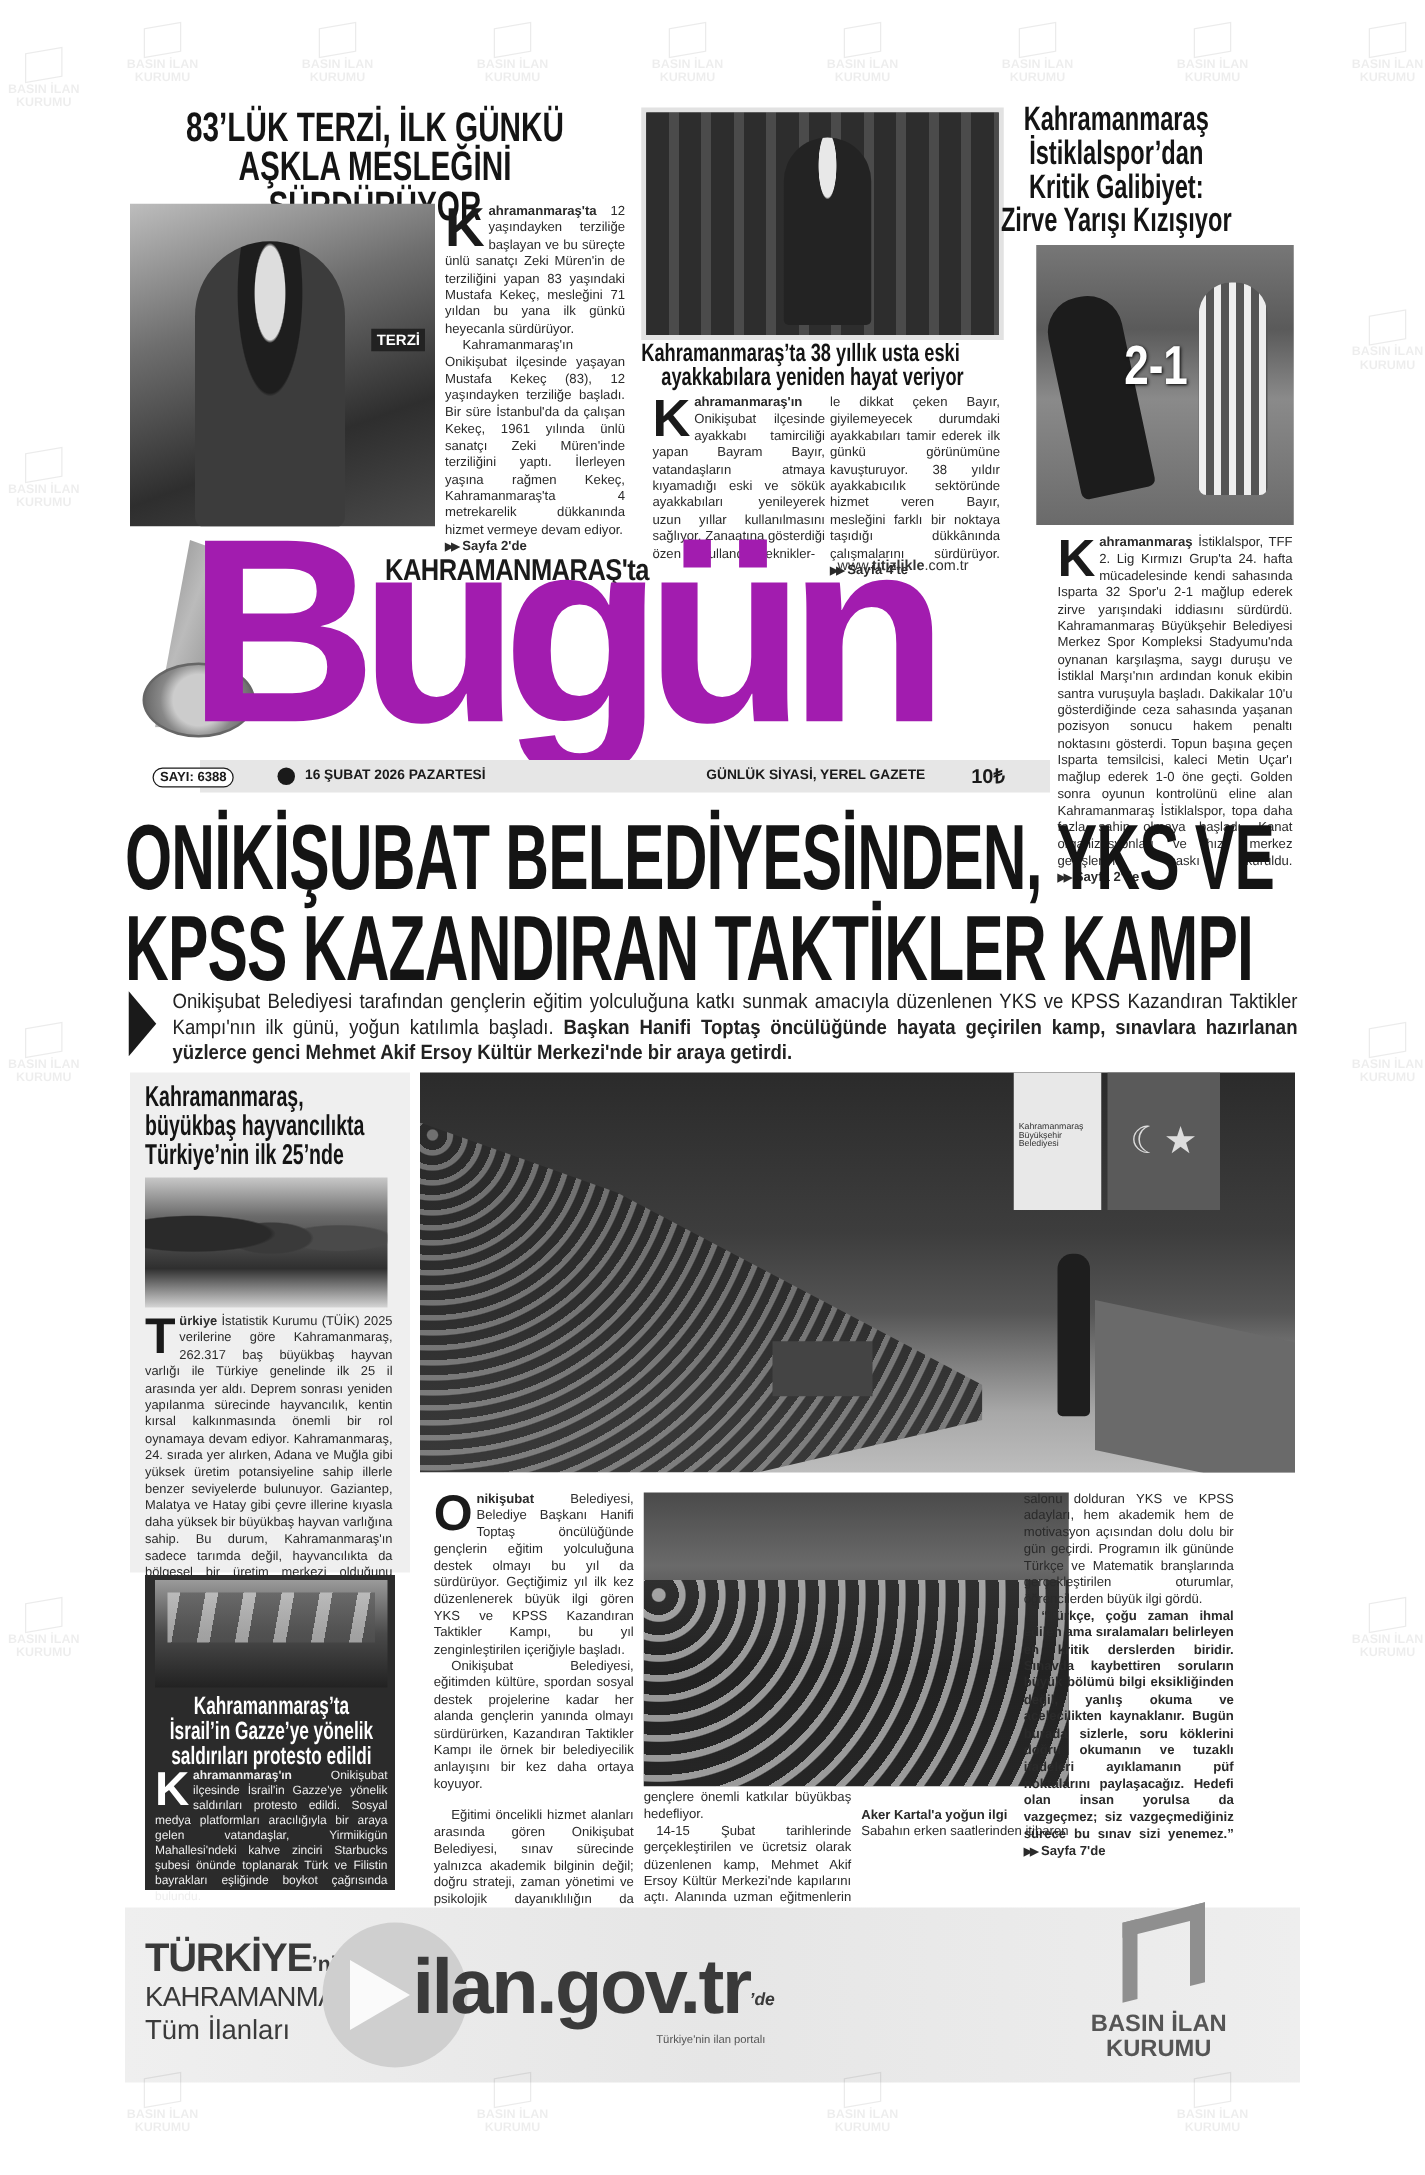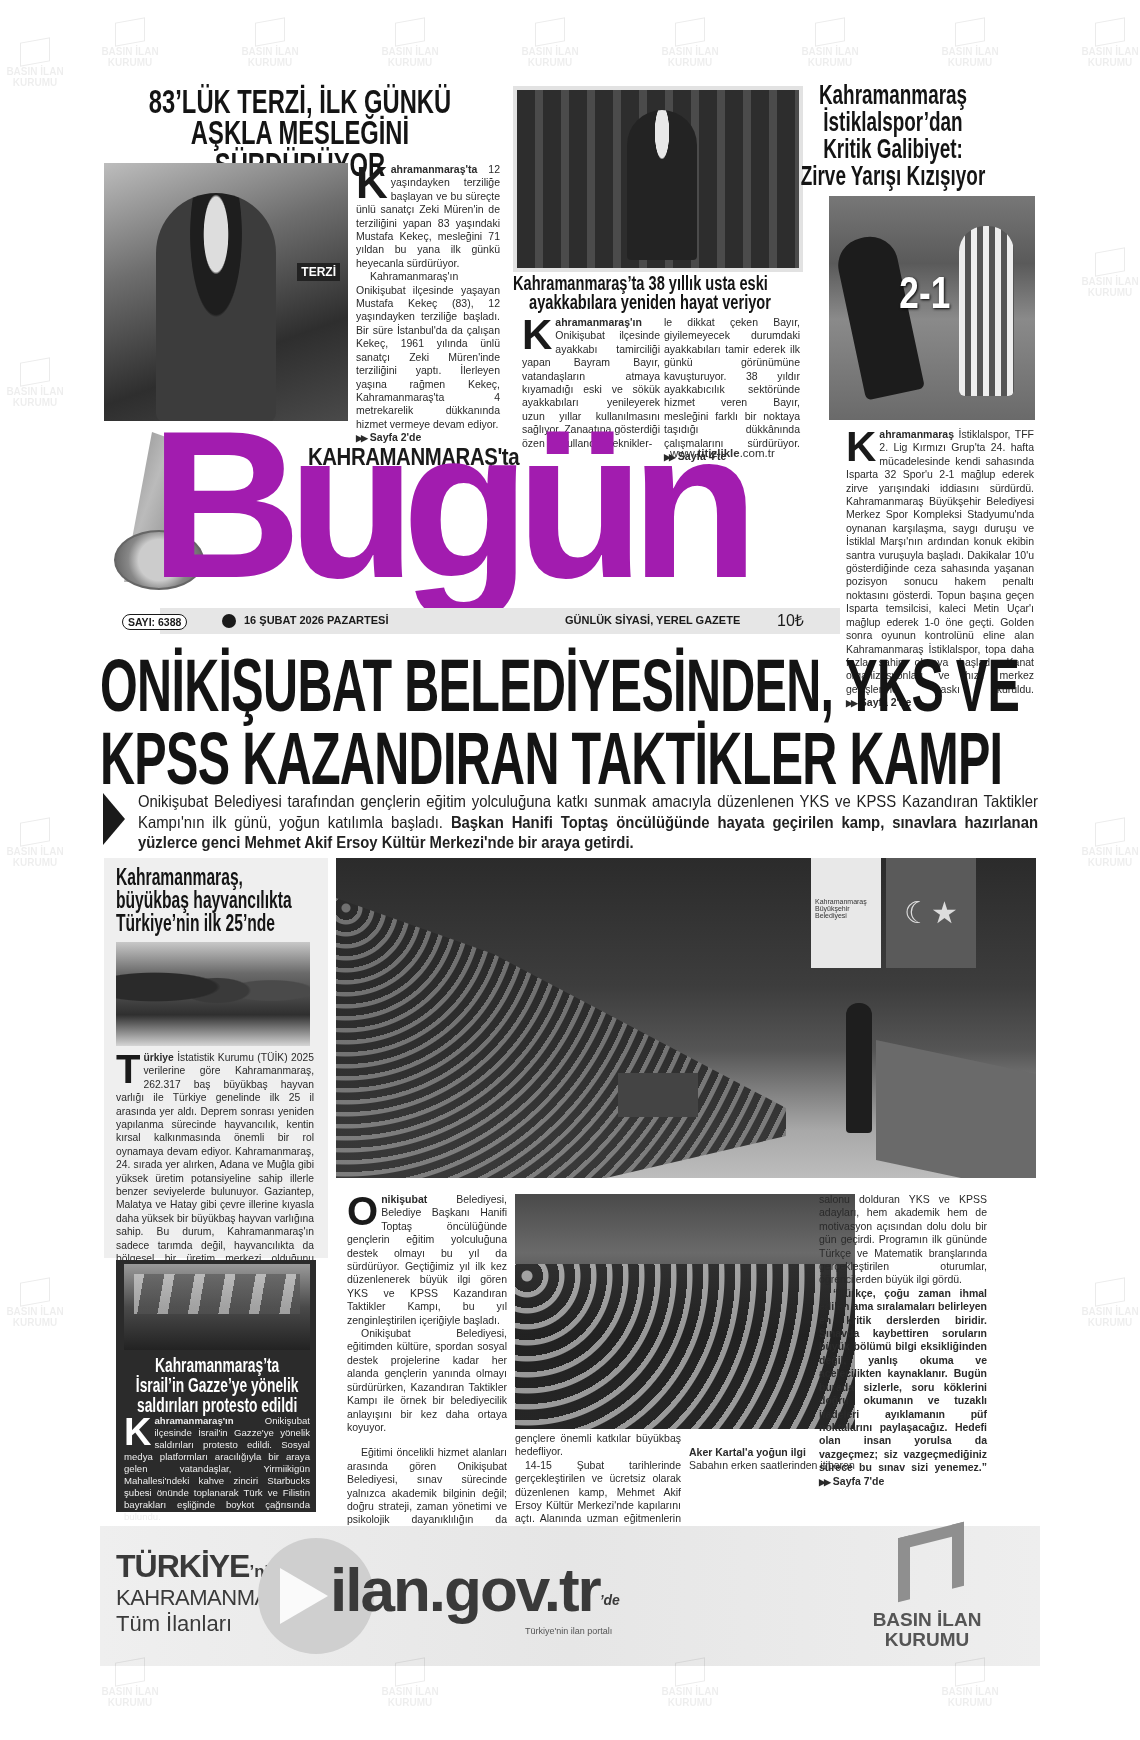--- a/index.html
+++ b/index.html
@@ -118,21 +118,21 @@
   <div class="abs" style="left:308px;top:443px;font-size:24px;font-weight:bold;letter-spacing:-0.5px;transform:scaleX(0.85);transform-origin:left top;color:#1a1a1a;">KAHRAMANMARAŞ'ta</div>
   <div class="abs" style="left:670px;top:447px;font-size:11.5px;color:#333;">
     <span>www.</span><b>titizlikle</b><span>.com.tr</span>
   </div>
   <div class="abs" style="left:150px;top:400px;font-size:210px;font-weight:bold;letter-spacing:-14px;color:#a21caf;font-family:'Liberation Sans',sans-serif;line-height:1;transform:scaleX(1.0);">Bugün</div>
   <div class="abs" style="left:160px;top:608px;width:680px;height:26px;background:#e6e6e6;"></div>
   <div class="abs" style="left:122px;top:614px;font-size:10.5px;font-weight:bold;border:1.5px solid #1a1a1a;border-radius:8px;padding:1px 5px;background:#fff;">SAYI: 6388</div>
   <div class="abs" style="left:222px;top:614px;width:14px;height:14px;border-radius:50%;background:#1a1a1a;"></div>
   <div class="abs" style="left:244px;top:614px;font-size:11px;font-weight:bold;">16 ŞUBAT 2026 PAZARTESİ</div>
   <div class="abs" style="left:565px;top:614px;font-size:11px;font-weight:bold;">GÜNLÜK SİYASİ, YEREL GAZETE</div>
-  <div class="abs" style="left:777px;top:609px;font-size:16px;font-weight:normal;">10₺</div>
+  <div class="abs" style="left:777px;top:609px;font-size:16px;font-weight:bold;">10₺</div>
 </header>
 
 <section>
   <div class="abs head-black" style="left:100px;top:650px;width:1420px;font-size:74px;transform:scaleX(0.655);line-height:0.98;letter-spacing:-1px;">
     <div>ONİKİŞUBAT BELEDİYESİNDEN, YKS VE</div>
     <div>KPSS KAZANDIRAN TAKTİKLER KAMPI</div>
   </div>
   <div class="abs" style="left:103px;top:793px;width:30px;height:52px;">
     <div style="width:0;height:0;border-top:26px solid transparent;border-bottom:26px solid transparent;border-left:22px solid #1a1a1a;"></div>
   </div>

